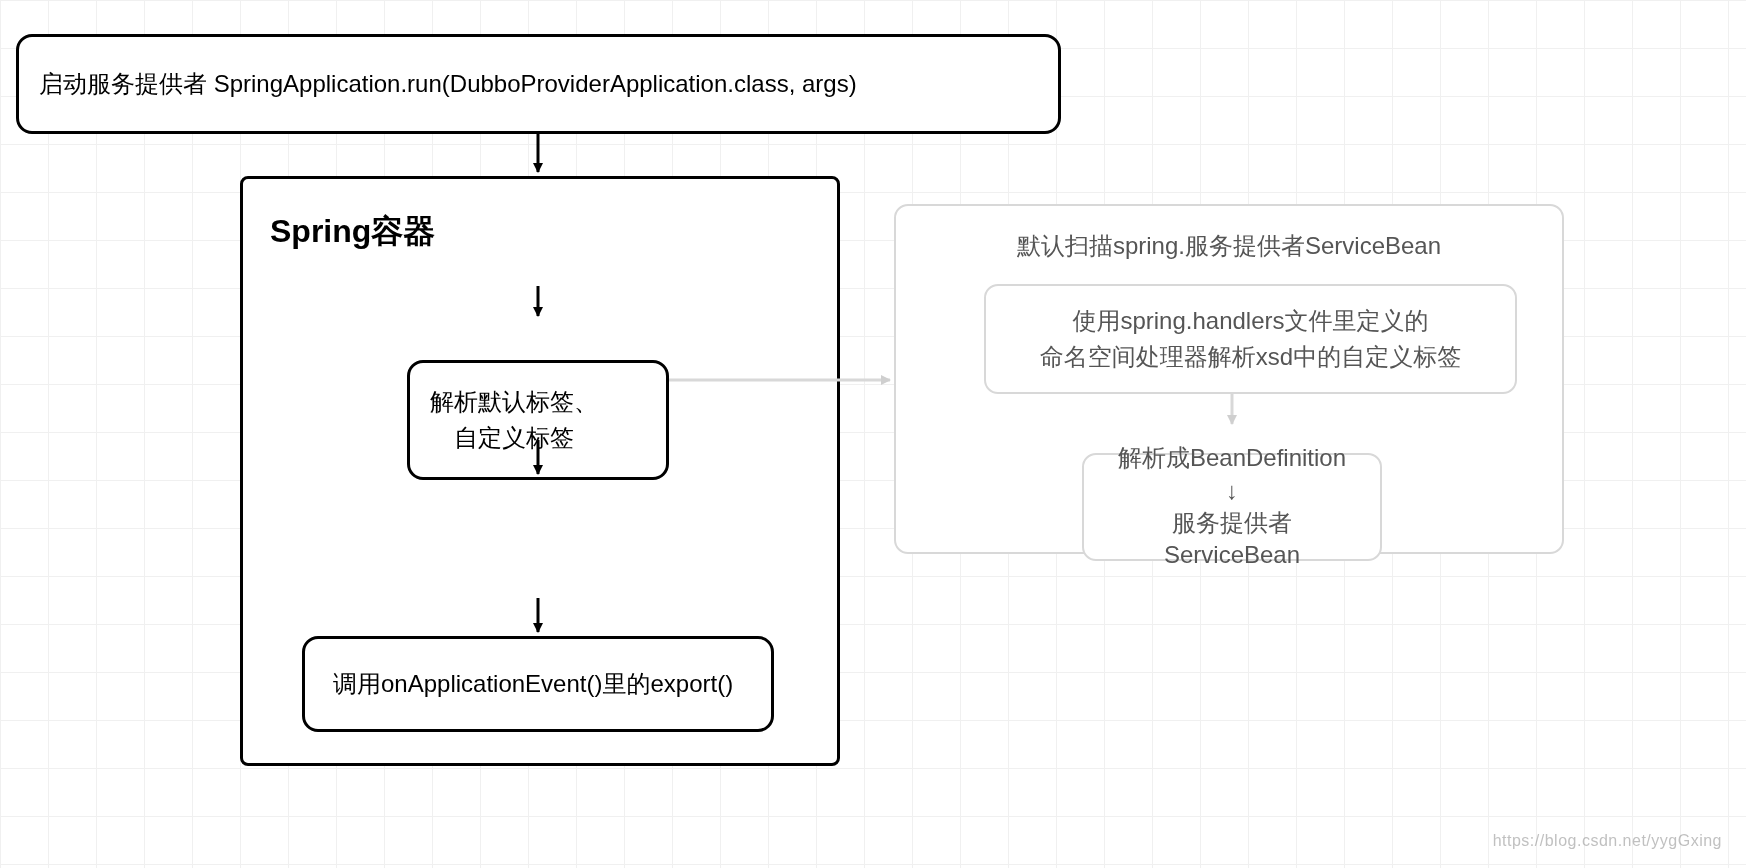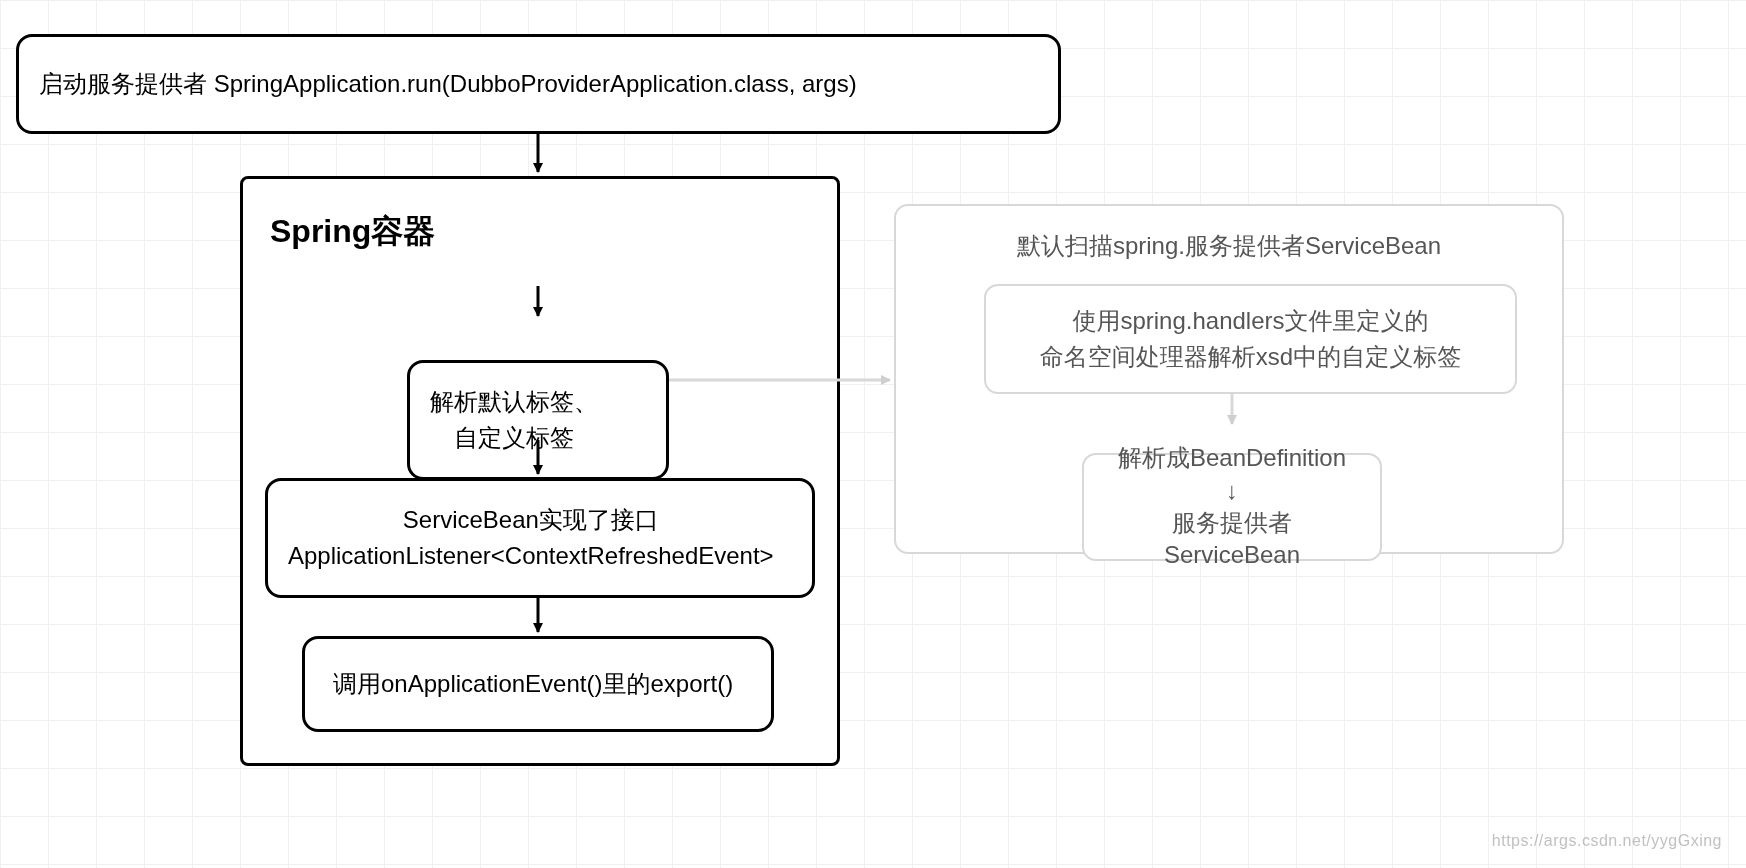--- a/index.html
+++ b/index.html
@@ -81,24 +81,20 @@
   <div class="container-label" style="left:270px; top:210px;">
     <span>Spring容器</span>
   </div>
 
 
   <div class="box" style="left:407px; top:320px; width:262px; height:120px; white-space:pre-line;margin-top:40px;">
     <span>解析默认标签、
 自定义标签</span>
   </div>
 
-  <div class="box" style="left:265px; top:478px; width:550px; height:120px; white-space:pre-line;">
-    <span>ServiceBean实现了接口
-ApplicationListener&lt;ContextRefreshedEvent&gt;</span>
-  </div>
 
   <div class="box" style="left:302px; top:636px; width:472px; height:96px;padding-left:28px;">
     <span>调用onApplicationEvent()里的export()</span>
   </div>
 
   <div class="light-box" style="left:894px; top:204px; width:670px; height:350px; align-items:flex-start; justify-content:center; padding-top:22px;">
     <span>默认扫描spring.服务提供者ServiceBean</span>
   </div>
 
   <div class="light-box" style="left:984px; top:284px; width:533px; height:110px; white-space:pre-line;align-items:center;">
@@ -106,21 +102,21 @@
 命名空间处理器解析xsd中的自定义标签</span>
   </div>
 
   <div class="light-box" style="left:1082px; top:428px; width:300px; height:108px; white-space:pre-line; line-height:1.35;margin-top:25px;">
     <span>解析成BeanDefinition
 ↓
 服务提供者ServiceBean</span>
   </div>
 
   <div class="watermark">
-    <span>https://args.csdn.net/yygGxing</span>
+    <span>https://blog.csdn.net/yygGxing</span>
   </div>
 </div>
 
 <svg class="arrows" width="1746" height="868">
   <defs>
     <marker id="arrB" markerWidth="12" markerHeight="12" refX="9" refY="5" orient="auto" markerUnits="userSpaceOnUse">
       <path d="M0,0 L10,5 L0,10 Z" fill="#000"></path>
     </marker>
     <marker id="arrG" markerWidth="12" markerHeight="12" refX="9" refY="5" orient="auto" markerUnits="userSpaceOnUse">
       <path d="M0,0 L10,5 L0,10 Z" fill="#cfcfcf"></path>

